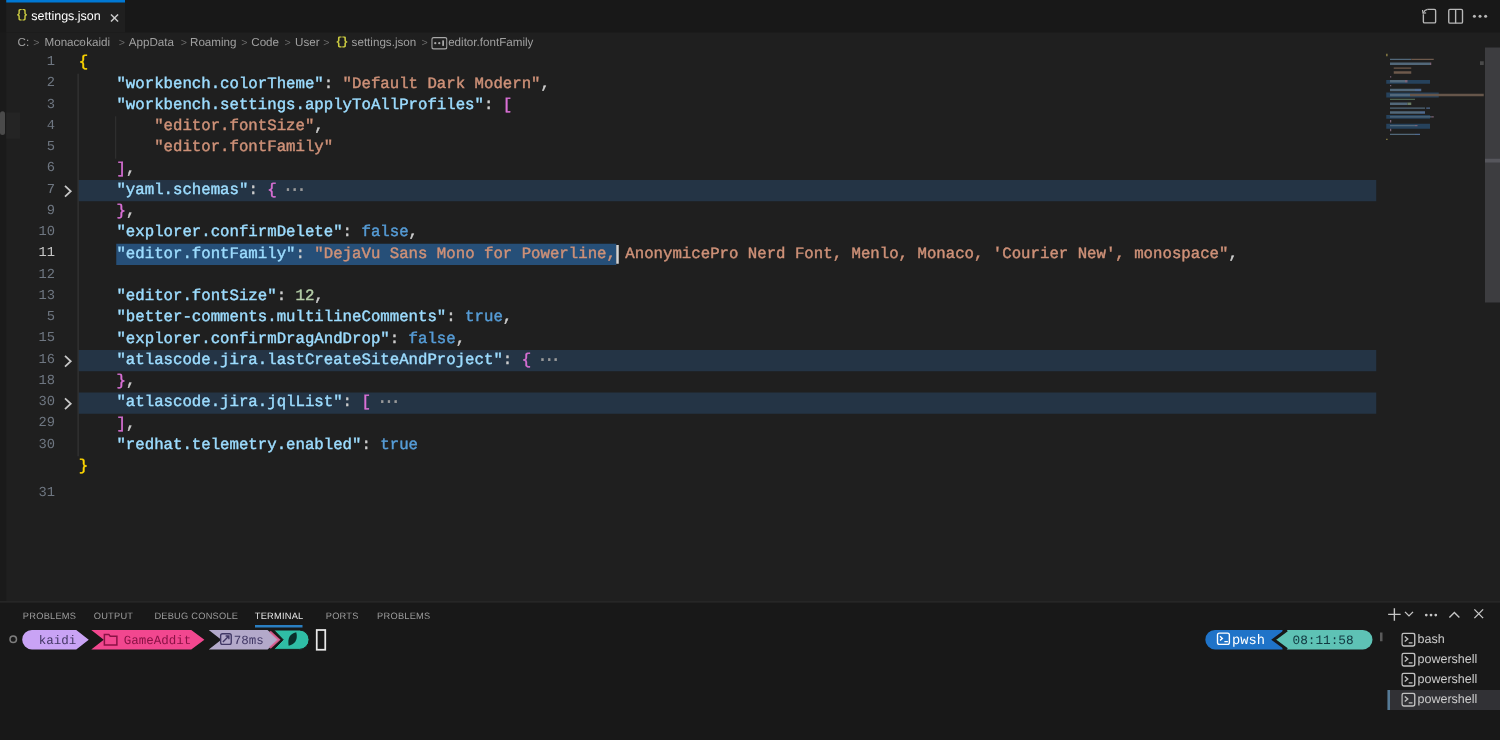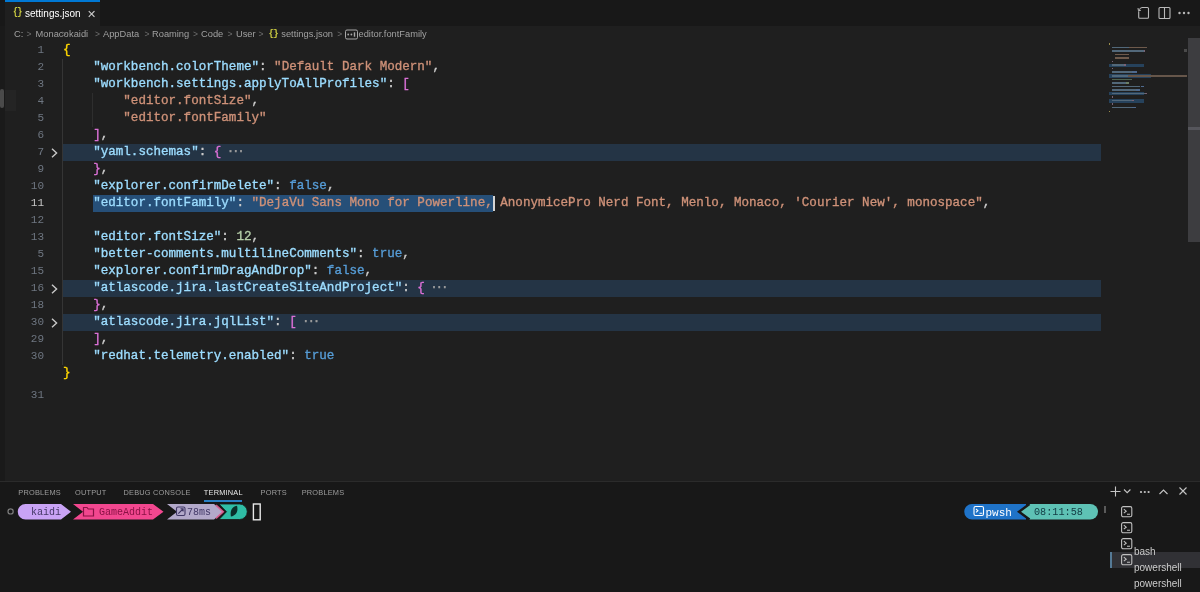--- a/index.html
+++ b/index.html
@@ -21,21 +21,21 @@
 .cl { position:absolute; left:63px; height:17px; white-space:pre;
   font-family:"Liberation Mono",monospace; font-size:12.57px; line-height:17px;
   -webkit-text-stroke:0.35px currentColor; }
 .band { position:absolute; left:63px; width:1038px; height:17px; background:rgba(42,82,122,0.42); }
 .sel { position:absolute; left:92.6px; top:0; width:400.4px; height:17px; background:#264f78; }
 .cur { position:absolute; left:493px; width:1.5px; height:15px; background:#d4d4d4; }
 .guide { position:absolute; width:1px; background:#353535; }
 #panel { position:absolute; left:0; top:481px; width:1200px; height:111px; background:#181818; border-top:1px solid #2b2b2b; }
 .ptab { position:absolute; top:6px; font-size:7.4px; color:#9d9d9d; letter-spacing:0.2px; }
 #term { position:absolute; left:0; top:20px; width:1200px; height:91px; }
-.trow { position:absolute; left:1134px; height:16px; line-height:16px; font-size:10px; color:#cccccc;margin-top:40px; }
+.trow { position:absolute; left:1134px; height:16px; line-height:16px; font-size:10px; color:#cccccc; }
 </style></head>
 <body>
 <div id="app">
   <div style="position:absolute;left:0;top:0;width:5px;height:481px;background:#1a1a1a"></div>
   <div style="position:absolute;left:5px;top:90px;width:11px;height:21px;background:#242424"></div>
   <div style="position:absolute;left:0;top:89px;width:4px;height:19px;background:#4a4a4a;border-radius:2px"></div>
   <div id="tabbar"></div>
   <div id="tab">
       <span class="json">{}</span>
       <span class="name">settings.json</span>

